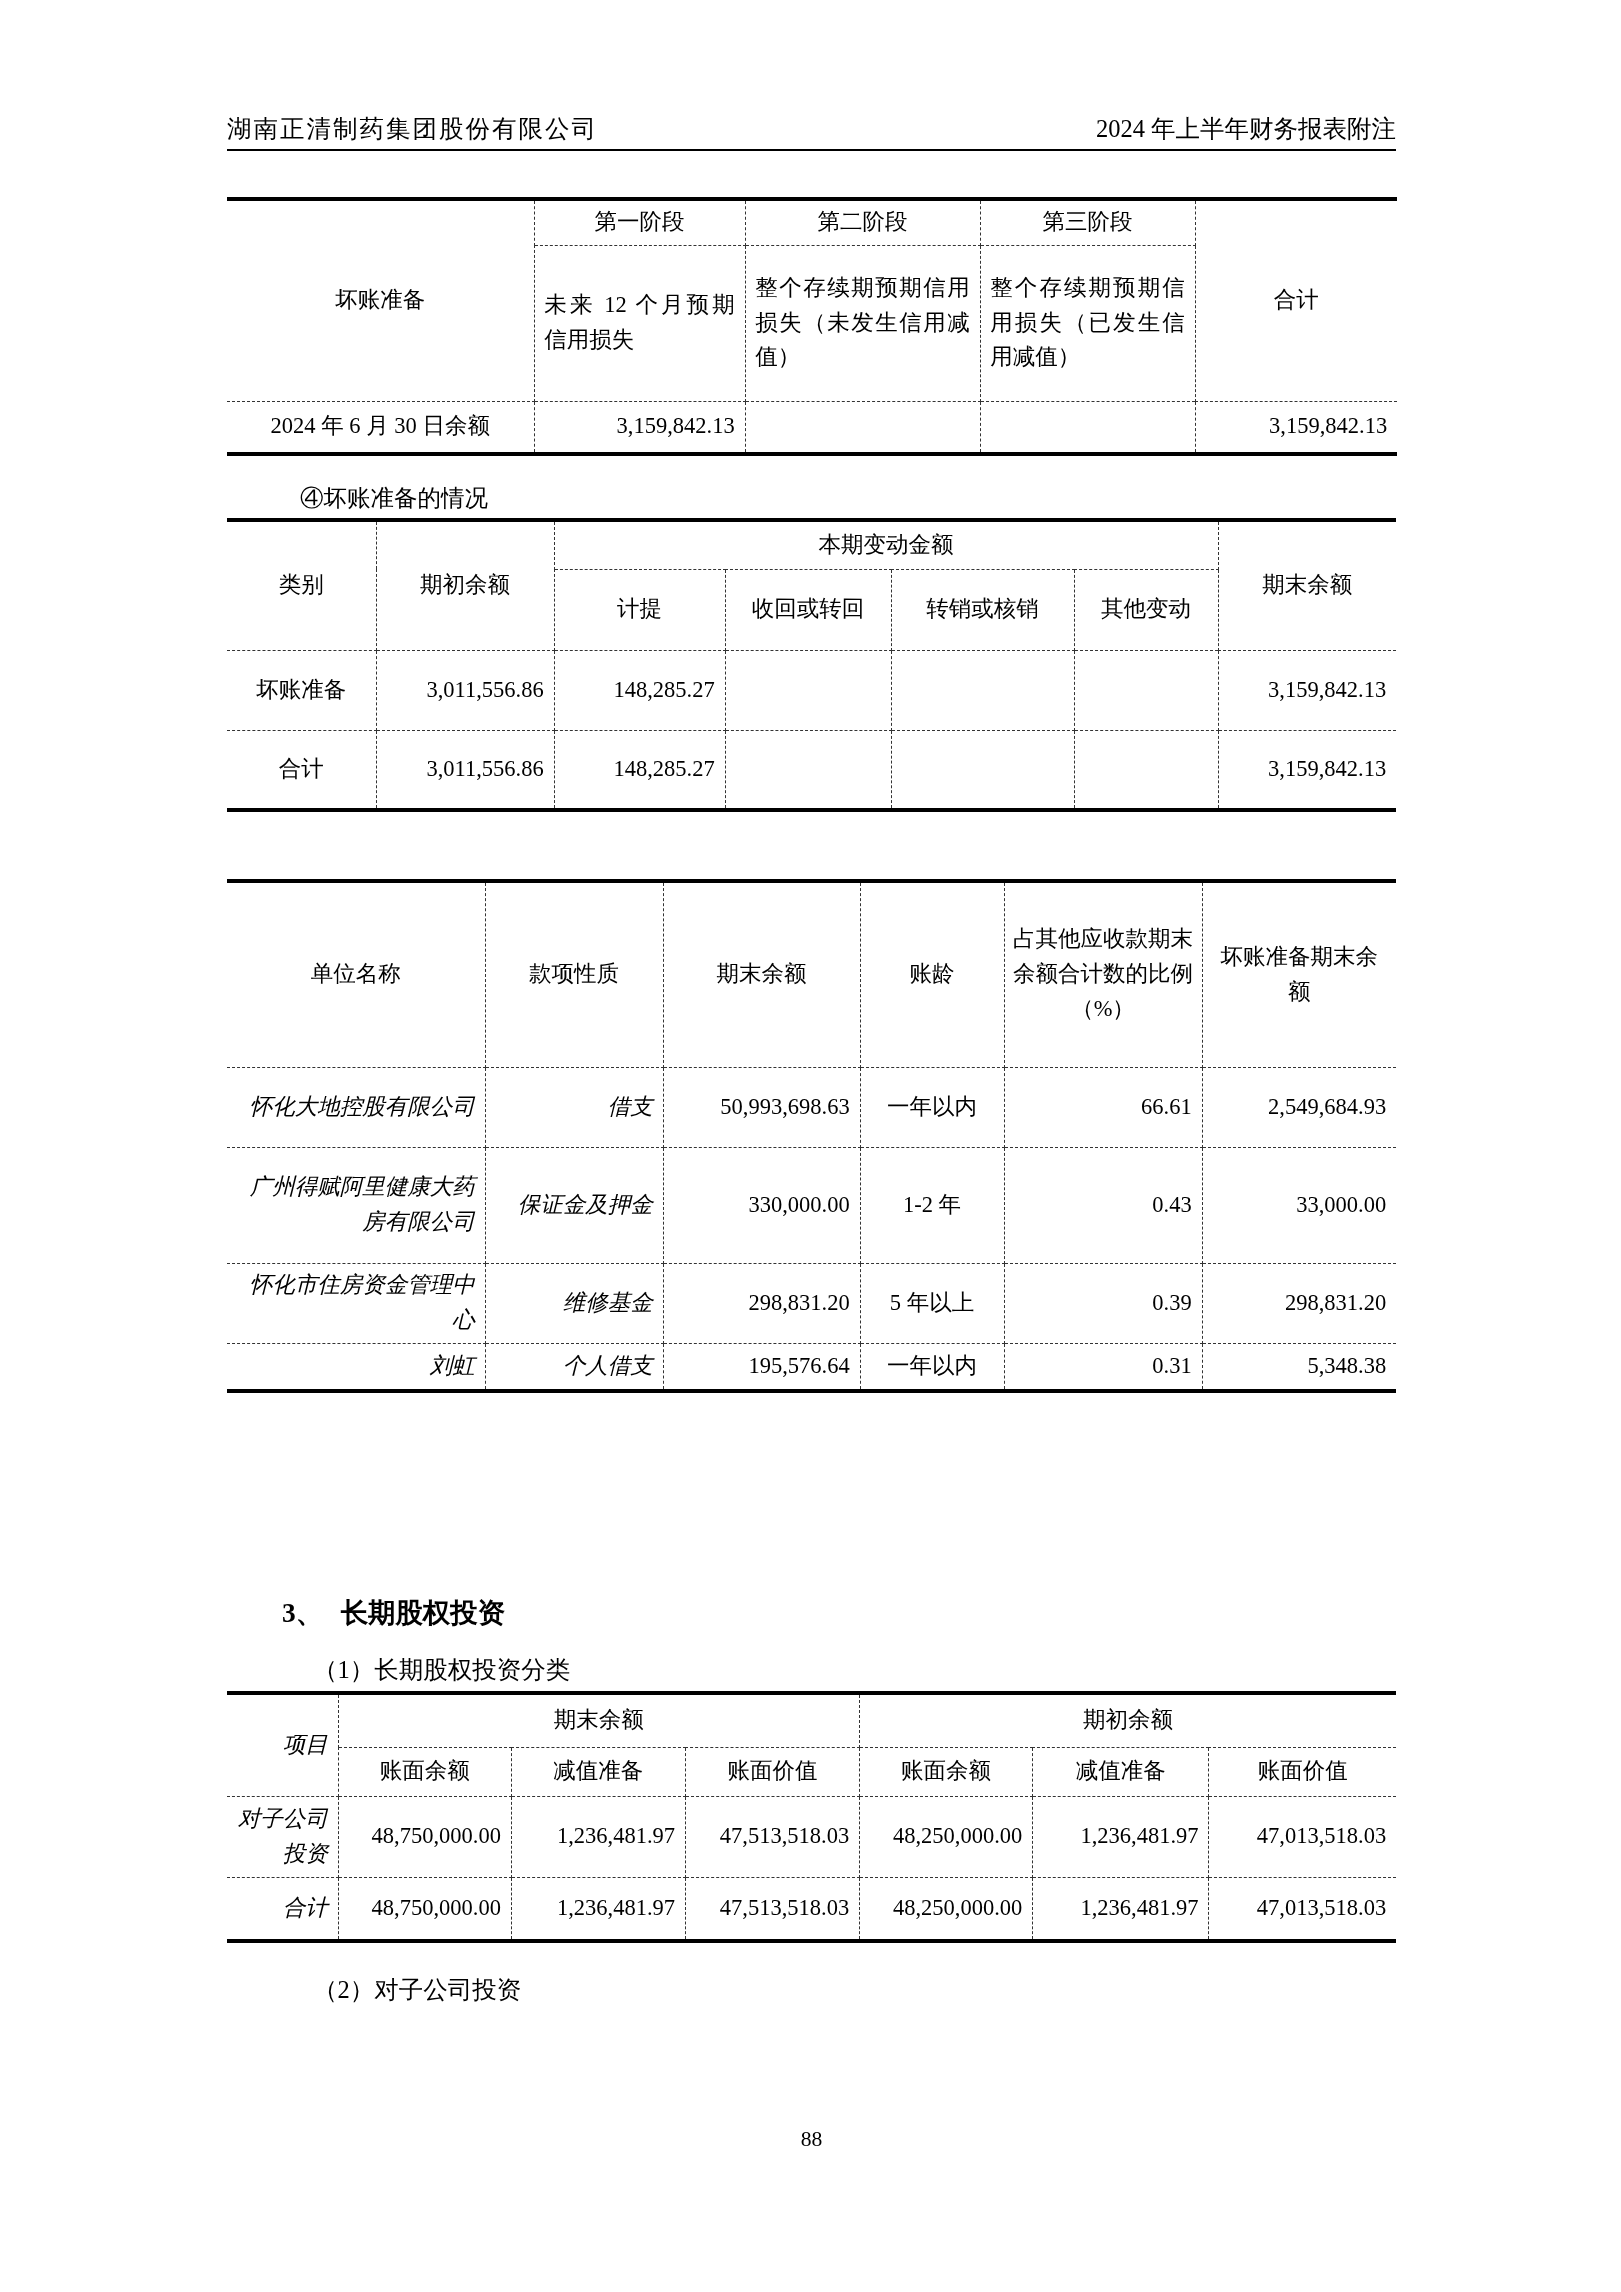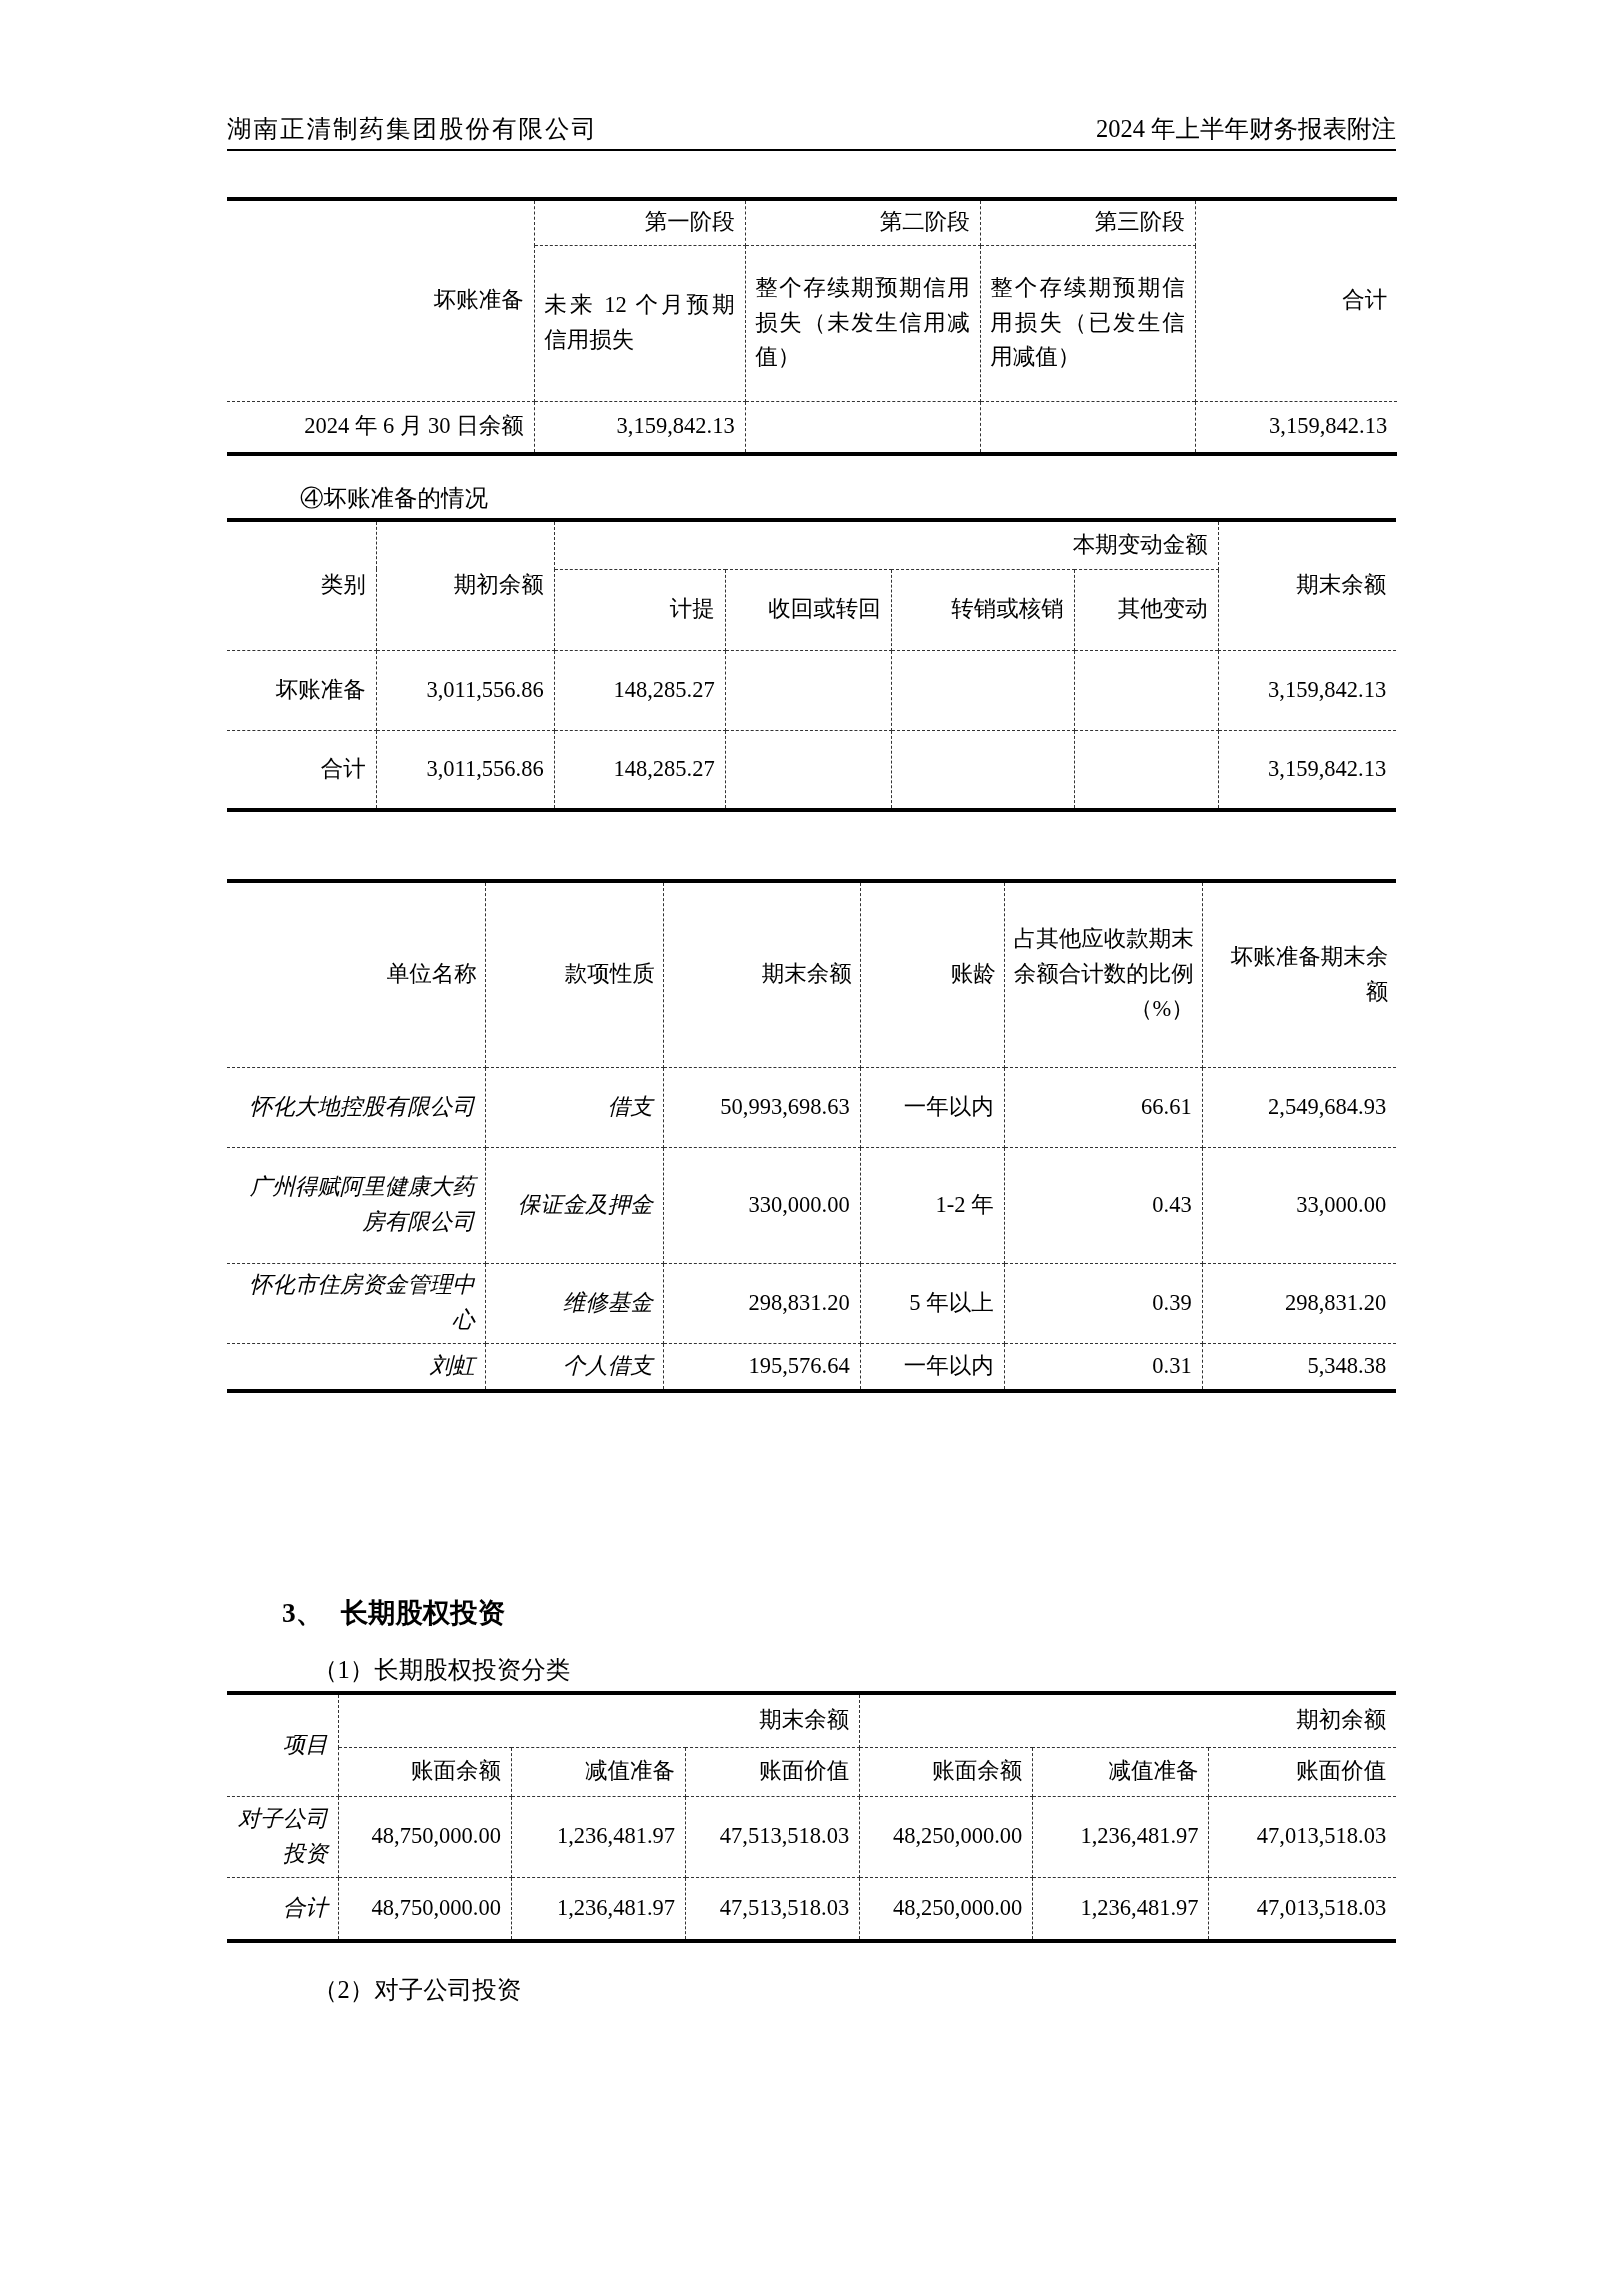--- a/index.html
+++ b/index.html
@@ -22,21 +22,21 @@
   .s32-title{top:1973px;left:86px;font-size:24.5px;}
   .page-num{position:absolute;top:2127px;left:0;width:100%;text-align:center;font-size:21.6px;}
 
   table.tbl{position:absolute;left:0;width:1169px;border-collapse:collapse;table-layout:fixed;
     border-top:4.9px solid #000;border-bottom:4.9px solid #000;}
   .tbl th,.tbl td{font-weight:normal;font-size:22.5px;padding:2px 9.8px;vertical-align:middle;
     overflow:hidden;line-height:1.55;}
   .tbl tr:not(:last-child)>th,.tbl tr:not(:last-child)>td{border-bottom:1px dashed #333;}
   .tbl th:not(:last-child),.tbl td:not(:last-child){border-right:1px dashed #333;}
   .blft{border-left:1px dashed #333;}
-  .center{text-align:right;}
+  .center{text-align:center;}
   .num{text-align:right;}
   .lft{text-align:right;padding-left:7.8px;font-style:italic;}
   .vb{vertical-align:bottom;padding-bottom:7.8px;}
   .desc{text-align:justify;padding:5.9px 11.8px;}
   .t1{top:197px;}
   .t4{top:518px;}
   .t5{top:879px;}
   .t6{top:1691px;}
   .t5 th{padding:5.9px 7.8px;}
   .totlabel{text-align:right;padding-right:21.6px;}
@@ -230,16 +230,17 @@
         <td class="num vb">47,513,518.03</td>
         <td class="num vb">48,250,000.00</td>
         <td class="num vb">1,236,481.97</td>
         <td class="num vb">47,013,518.03</td>
       </tr>
     </tbody>
       </table>
 
     <div class="title-line s32-title">（2）对子公司投资</div>
 
+    <div class="page-num">88</div>
 
   </div>
 </div>
 
 
 </body></html>

